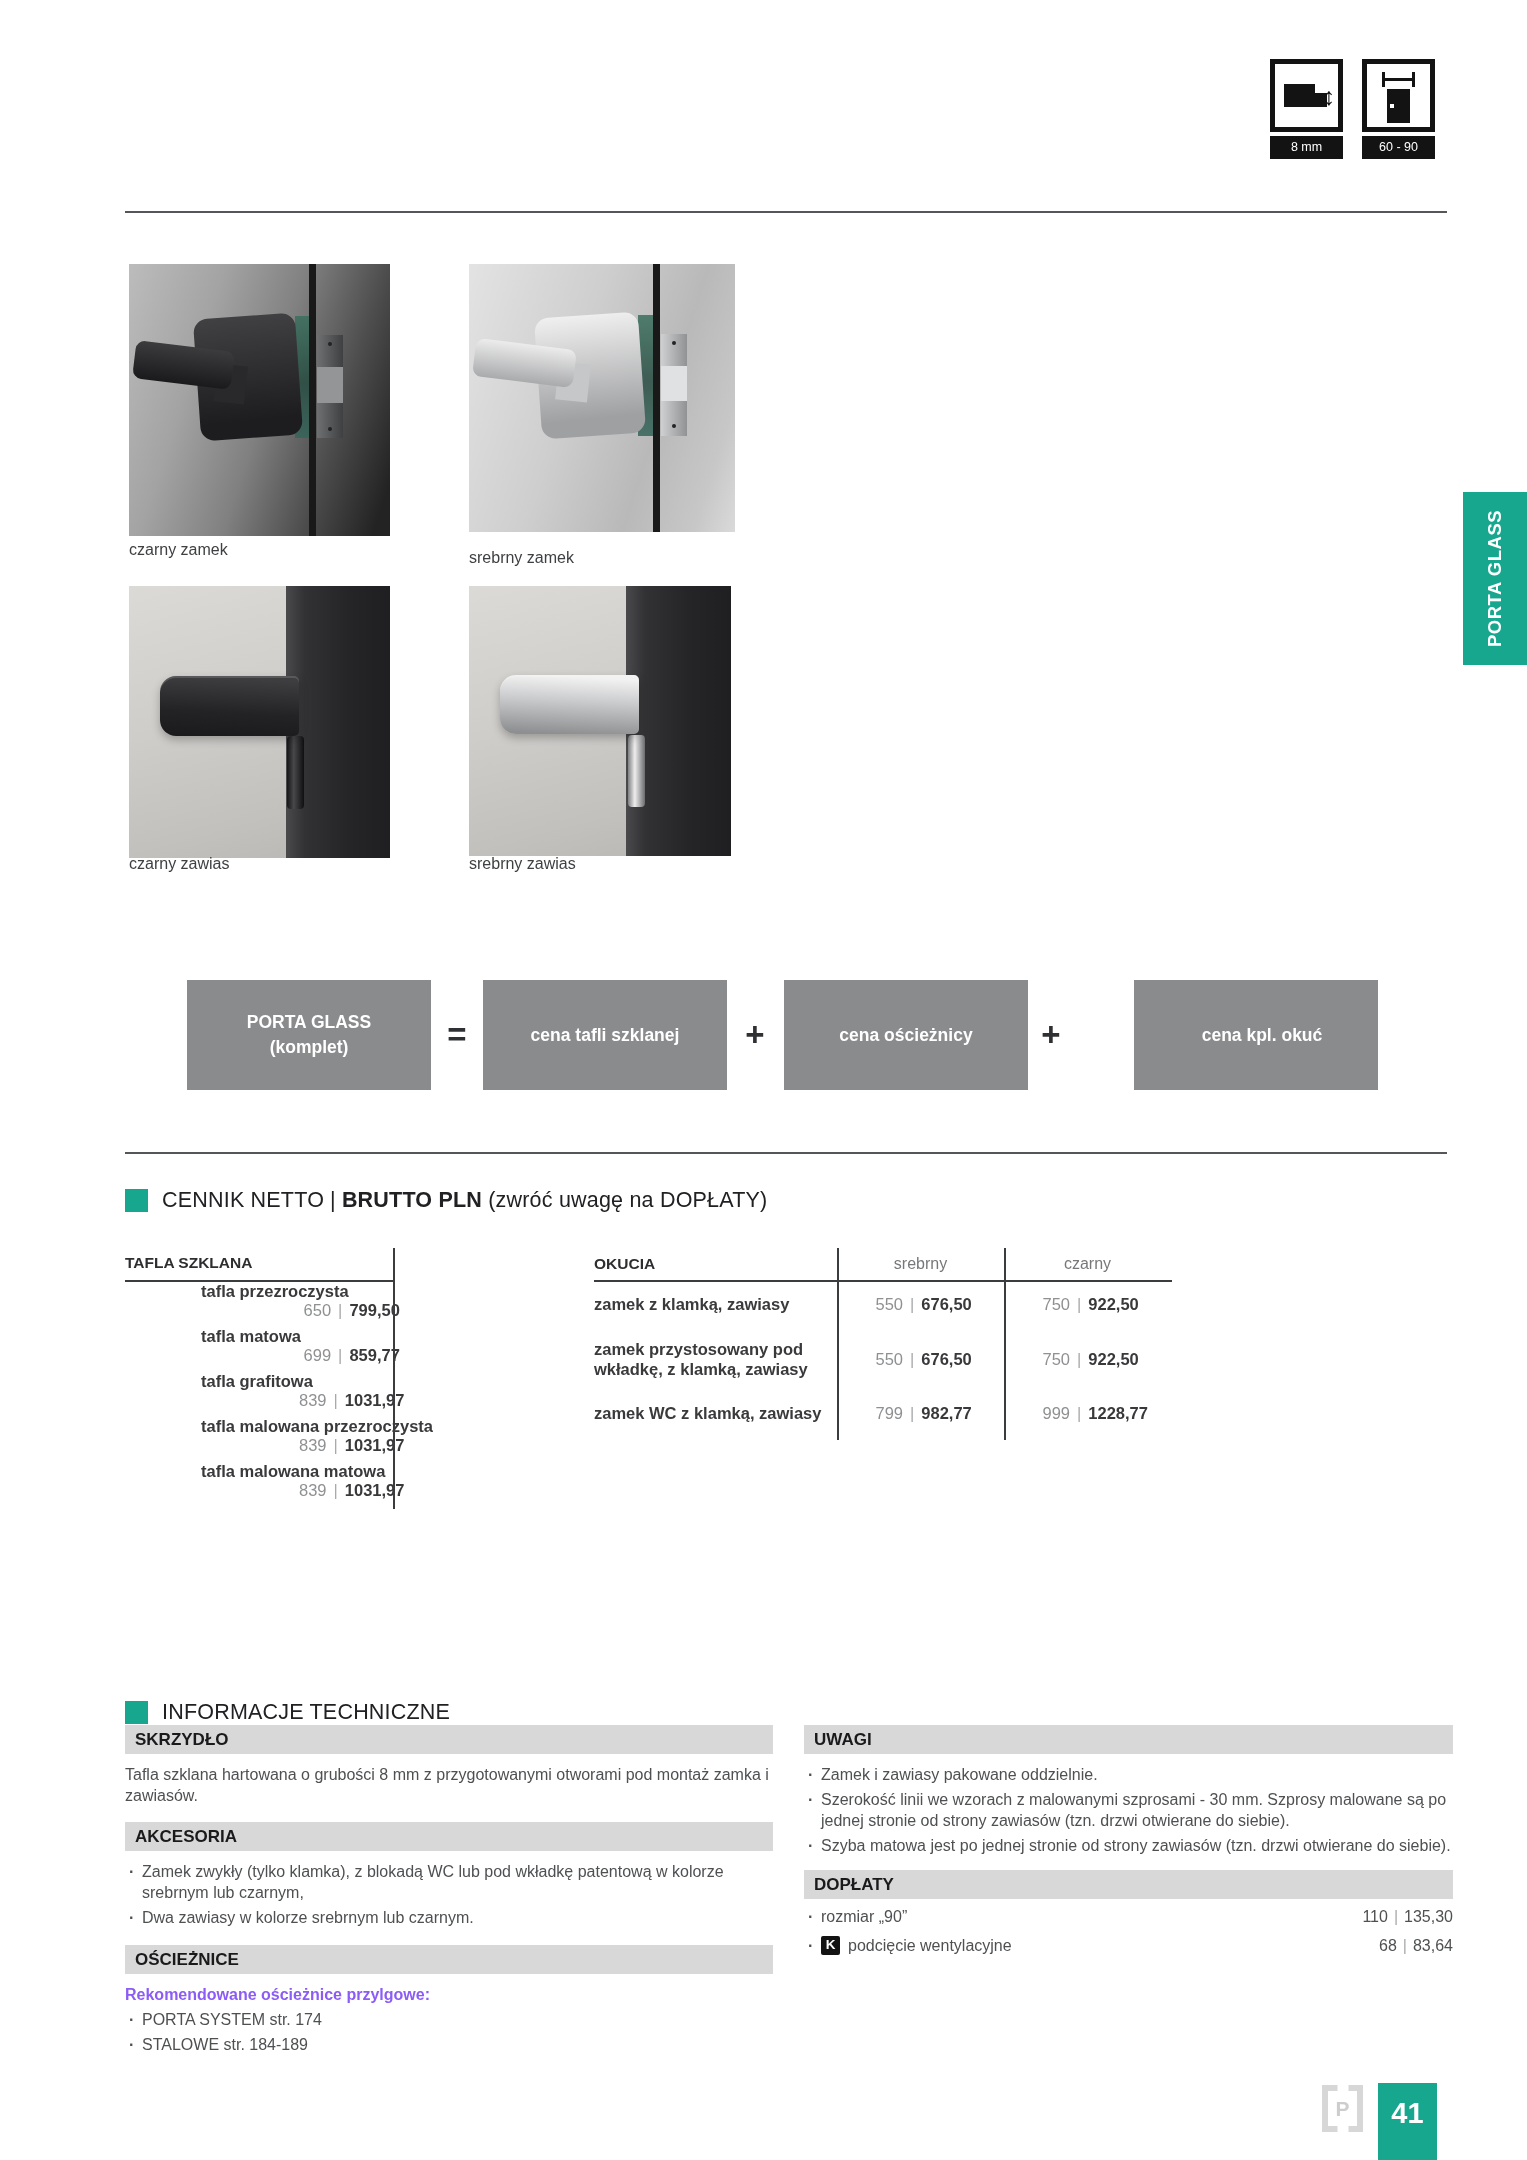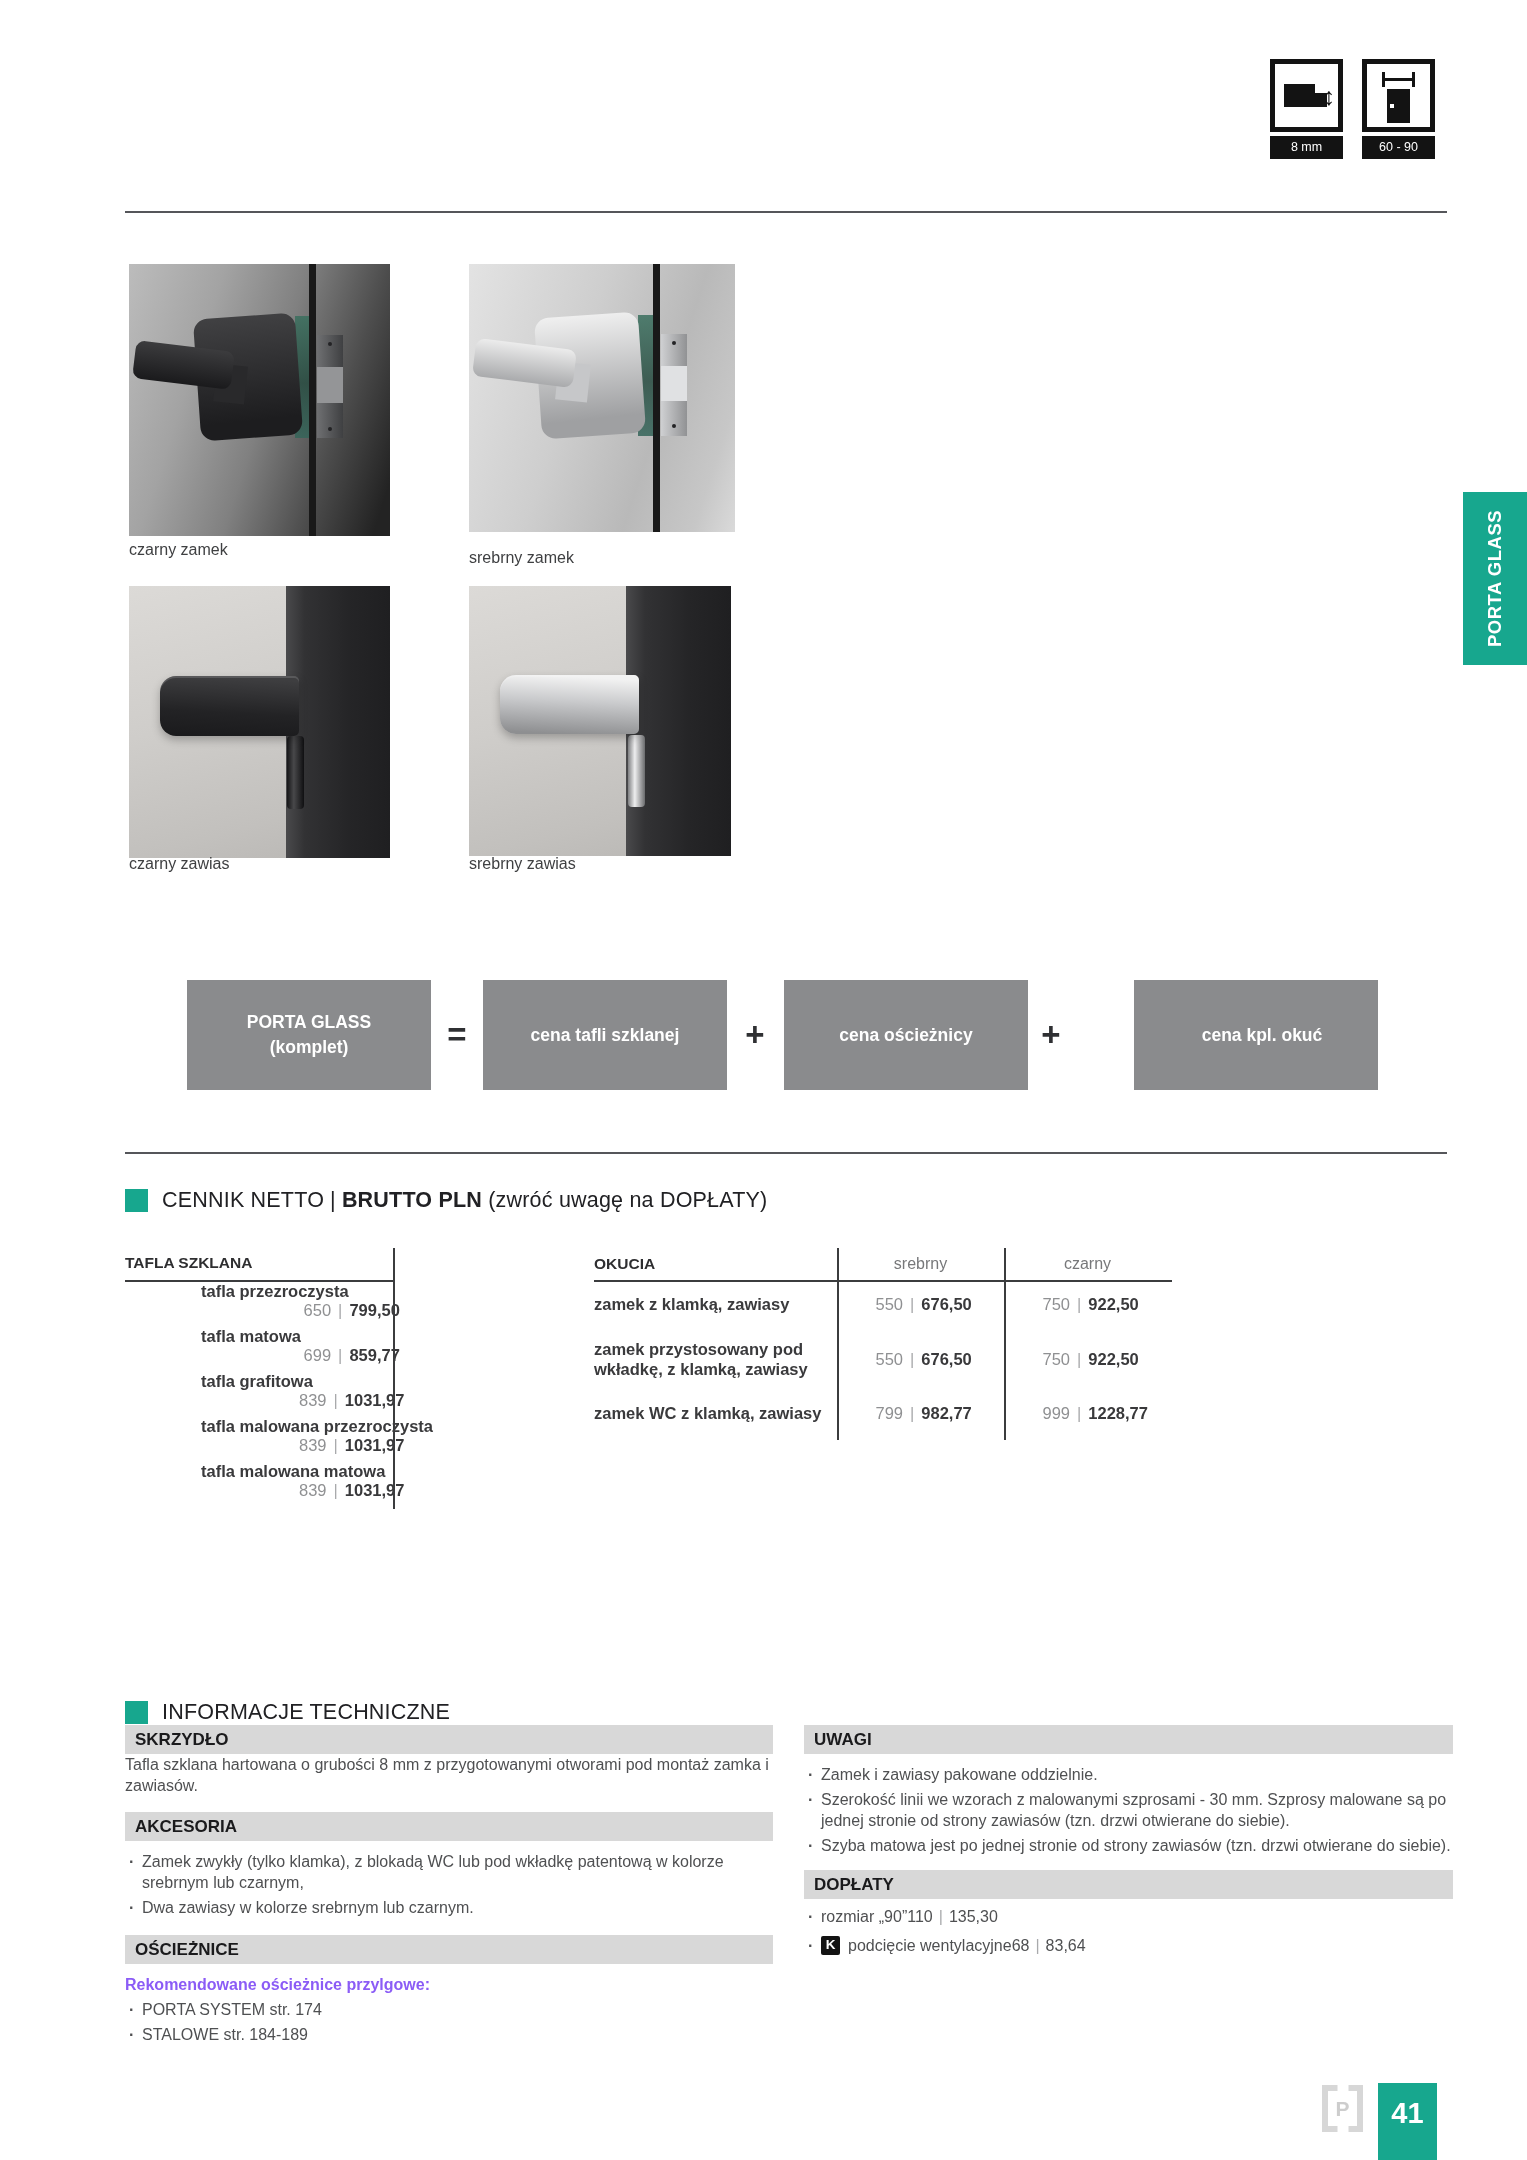--- a/index.html
+++ b/index.html
@@ -94,27 +94,27 @@
   .htable .vline { height:192px; }
   .ht-row { display:flex; align-items:center; }
   .hname2 { width:243px; padding-right:10px; font-weight:700; color:#3a3a3c; line-height:1.22; }
   .hcell { width:167px; display:flex; padding-left:32px; }
   .hcell .netto { width:34px; }
 
   
   .tech-col { position:absolute; top:1725px; width:648px; font-size:16px; color:#4f5052; line-height:1.32; }
   .bar { height:29px; background:#d8d8d8; color:#1a1a1c; font-weight:700; font-size:17px; line-height:29px; padding-left:10px; margin-top:16px; }
   .bar.first { margin-top:0; }
-  .tech-col p.body { }
+  .tech-col p.body { margin-top:10px; }
   ul.blist { list-style:none; margin-top:10px; }
   .blist li { position:relative; padding-left:17px; margin-bottom:4px; }
   .blist li::before { content:"·"; position:absolute; left:4px; font-weight:700; color:#4f5052; }
   ul.blist.tight { margin-top:4px; }
   .bold-sub { font-weight:700; color:#8b5cf6; margin-top:10px; }
-  .dop-row { display:flex; justify-content:flex-start; align-items:center; margin-top:7px; }
+  .dop-row { display:flex; justify-content:space-between; align-items:center; margin-top:7px; }
   .dop-left { position:relative; padding-left:17px; display:flex; align-items:center; gap:8px; }
   .dop-left::before { content:"·"; position:absolute; left:4px; font-weight:700; }
   .k-icon { width:19px; height:19px; background:#131313; color:#fff; font-weight:700; font-size:13.5px;
             display:inline-flex; align-items:center; justify-content:center; border-radius:2px; flex:0 0 auto; }
   .dop-price { display:flex; color:#4f5052; }
   .dop-price .dnetto { text-align:right; }
   .dop-price .psep { margin:0 6px; }
 
   
   .tab { position:absolute; left:1463px; top:492px; width:64px; height:173px; background:#17a78e; color:#fff;

